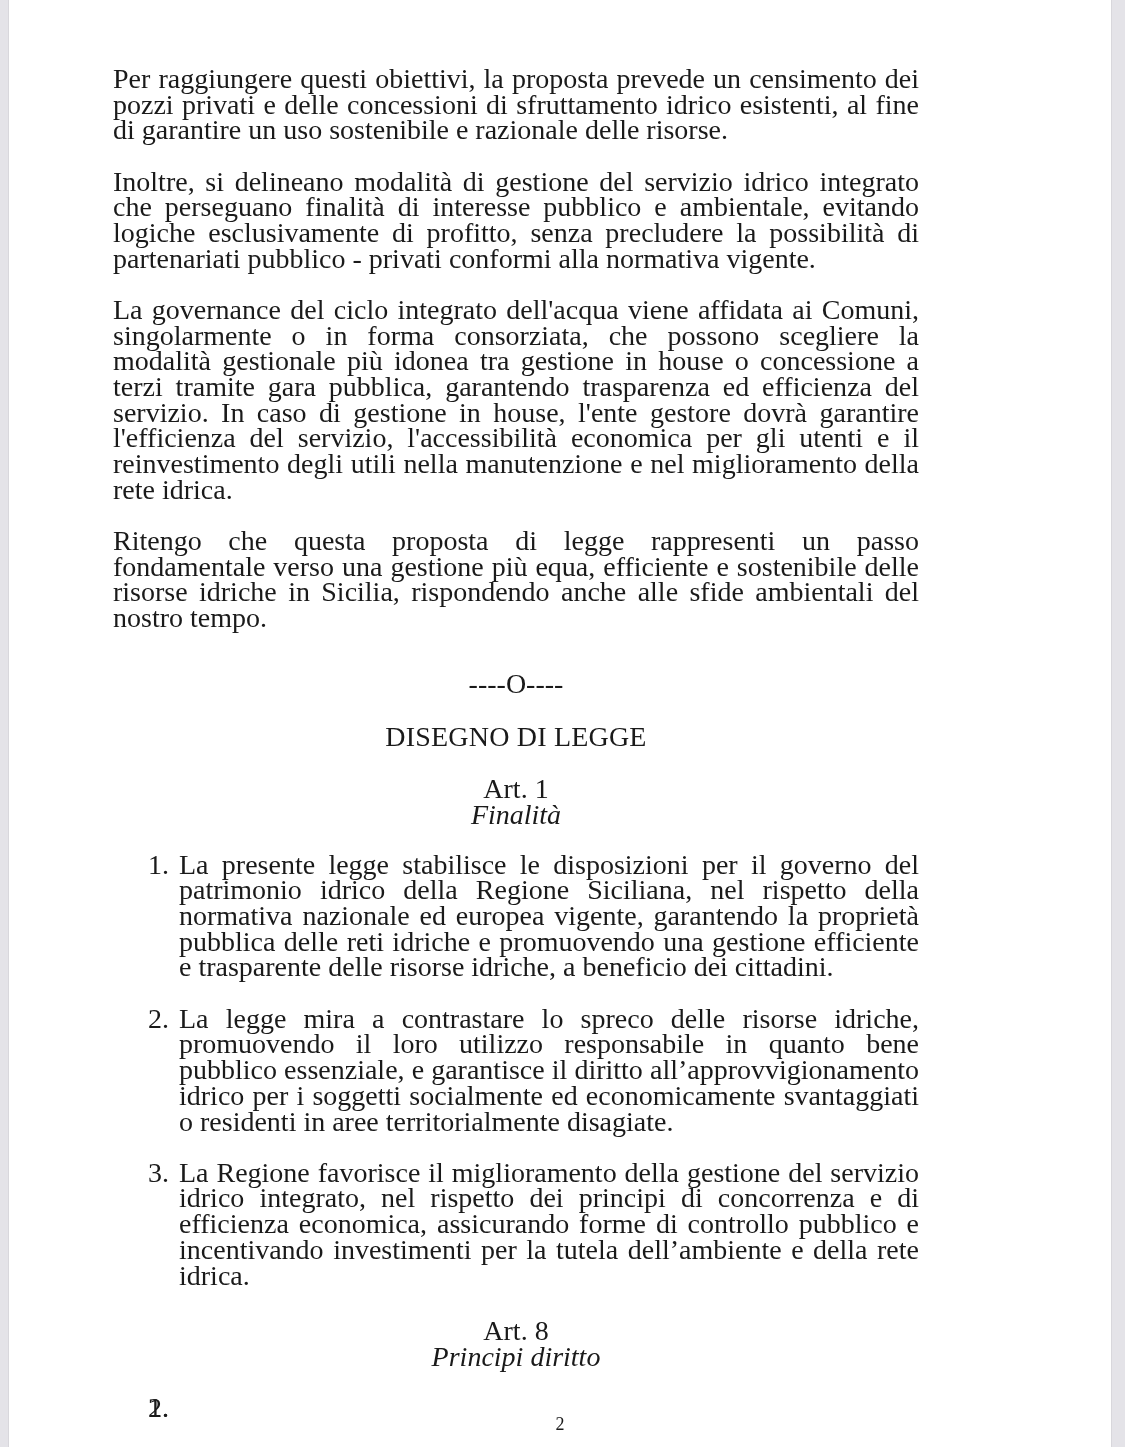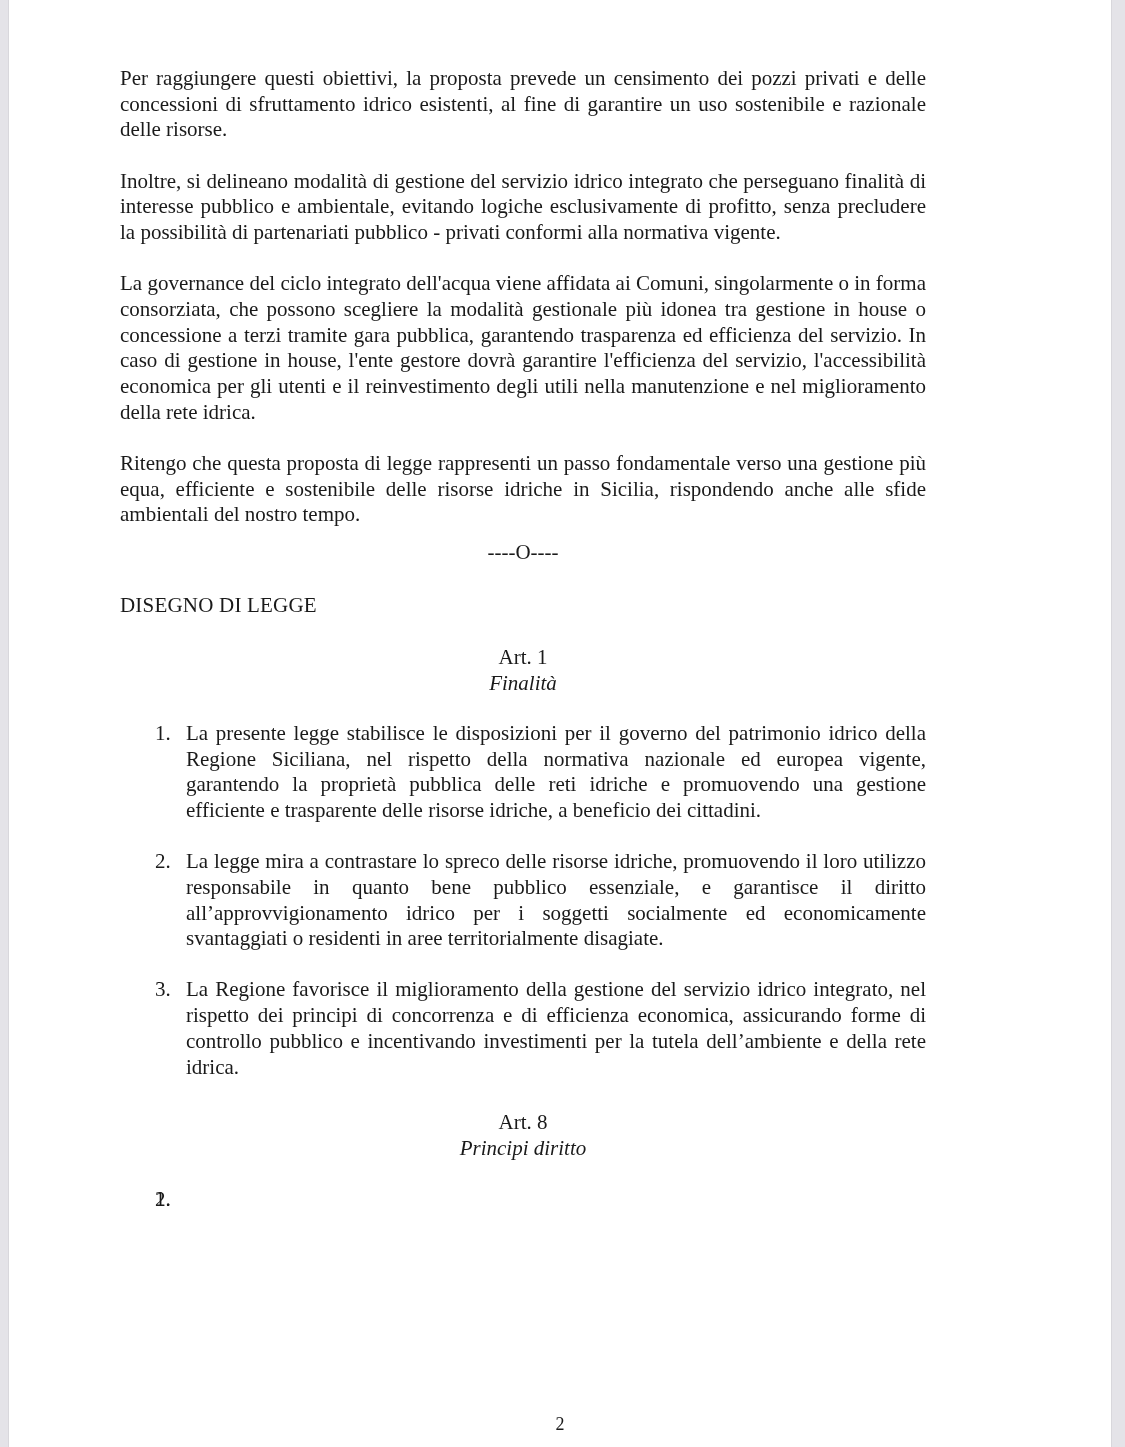--- a/index.html
+++ b/index.html
@@ -19,40 +19,41 @@
       top: 0;
       width: 1104px;
       height: 1447px;
       background: #ffffff;
       border-left: 1px solid #d8d7dc;
       border-right: 1px solid #d8d7dc;
       box-sizing: border-box;
     }
     .content {
       position: absolute;
-      left: 111px;
+      left: 104px;
       top: 66px;
       width: 806px;
       font-family: "Liberation Serif", "DejaVu Serif", serif;
-      font-size: 21px;
+      font-size: 28px;
       line-height: 25.7px;
       color: #1a1a1a;
     }
     .para {
       margin: 0 0 25.5px 0;
       text-align: justify;
     }
     .para.last-intro {
-      margin-bottom: 12px;
+      margin-bottom: 40px;
     }
     .separator {
       text-align: center;
       margin: 0 0 27px 0;
     }
     .bill-title {
+      text-align: center;
       margin: 14px 0 27px 0;
       letter-spacing: 0.2px;
     }
     .article-head {
       text-align: center;
       margin: 0 0 24px 0;
     }
     .article-head .art-num {
       display: block;
     }

